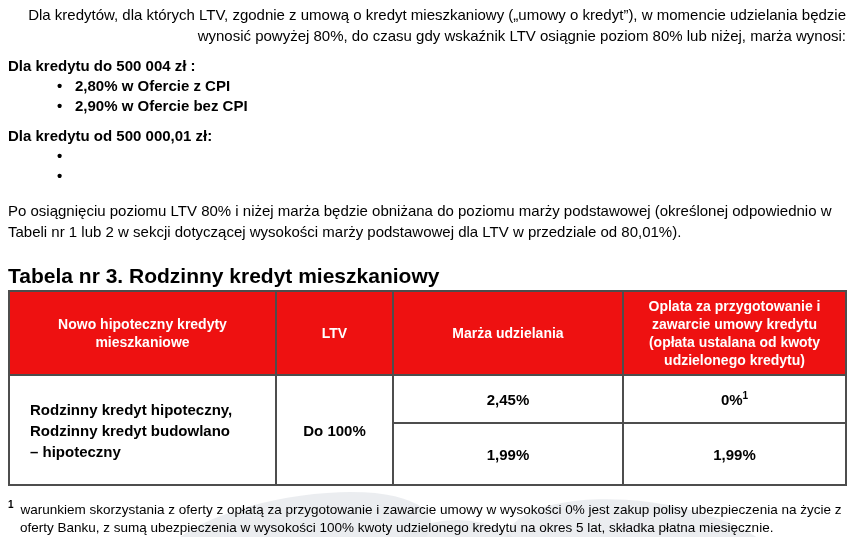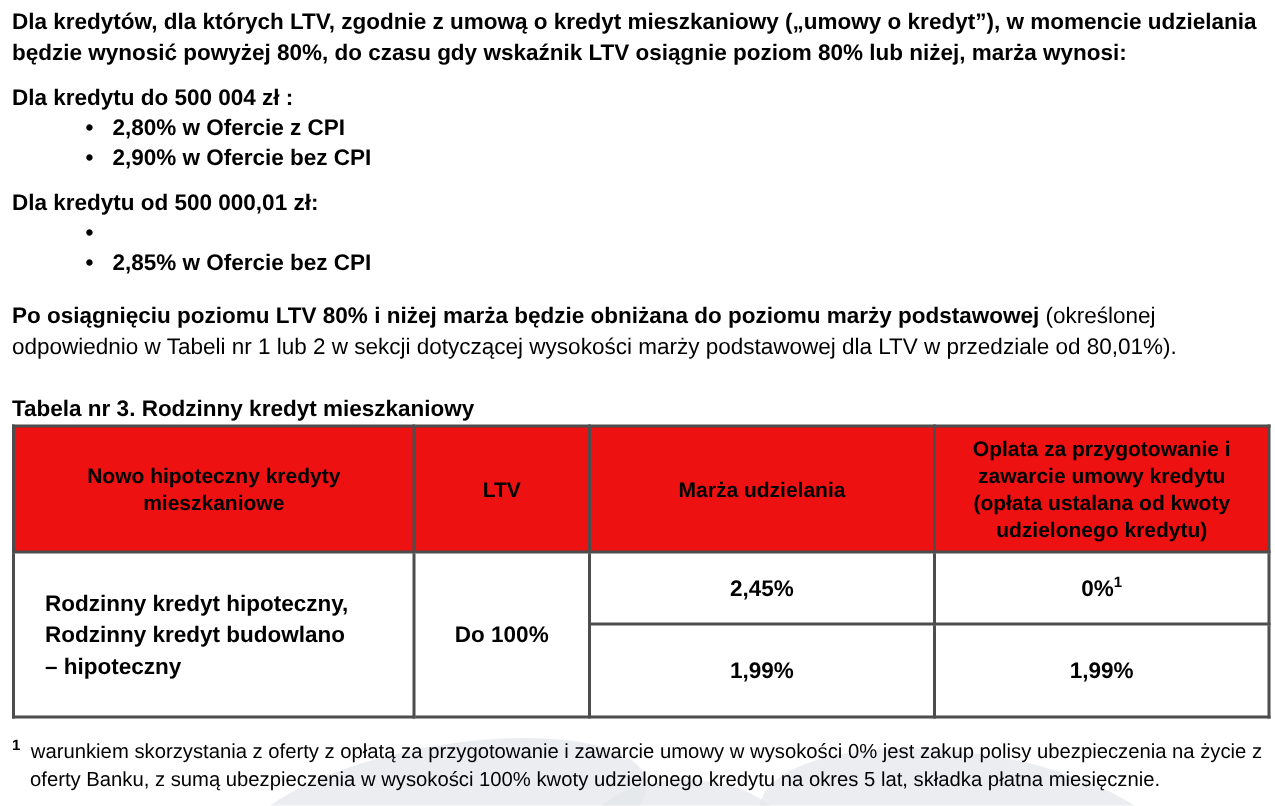--- a/index.html
+++ b/index.html
@@ -14,34 +14,34 @@
   
   .watermark { position: absolute; inset: 0; z-index: 0; }
   .wm { position: absolute; background: #e4e7eb; border-radius: 50%; opacity: 0.75; }
   .wm1 { left: 158px; top: 497px; width: 275px; height: 95px; transform: rotate(-10deg); }
   .wm2 { left: 505px; top: 502px; width: 280px; height: 110px; transform: rotate(8deg); }
   .wm3 { left: 392px; top: 520px; width: 130px; height: 70px; }
 
   .content { position: relative; z-index: 1; padding: 4px 5px 0 8px; }
 
   .para { font-size: 15px; line-height: 21px; margin: 0; width: 838px; }
-  .bold { font-weight: bold; }
+  .bold { font-weight: normal; text-align: right; }
 
   .sec-heading { font-size: 15px; font-weight: bold; margin: 11px 0 2px 0; }
   .bullet-row { display: flex; padding-left: 49px; font-size: 15px; font-weight: bold; line-height: 20px; }
   .bullet { width: 18px; flex: 0 0 18px; }
 
   .note { margin-top: 14px; }
 
-  .table-title { font-size: 15px; font-weight: bold; margin: 22px 0 2px 0; }
+  .table-title { font-size: 21px; font-weight: bold; margin: 22px 0 2px 0; }
 
   table.rates-table { border-collapse: collapse; table-layout: fixed; width: 837px; }
   .rates-table th, .rates-table td { border: 2px solid #4d4d4d; }
   .rates-table th {
-    background: #ee1111; color: #000000;
+    background: #ee1111; color: #ffffff;
     font-weight: bold; font-size: 14px; line-height: 18px;
     text-align: center; vertical-align: middle; padding: 0 6px;
   }
   .rates-table thead tr { height: 84px; }
   .th-col1 { padding: 0 28px !important; }
   .th-col4 { padding: 0 8px !important; }
   .rates-table td {
     font-weight: bold; font-size: 15px; text-align: center;
     vertical-align: middle; background: #ffffff;
   }
@@ -83,21 +83,20 @@
       </div>
     </div>
 
     <div class="section">
       <p class="sec-heading">Dla kredytu od 500 000,01 zł:</p>
       <div class="bullet-row">
         <span class="bullet">•</span>
       </div>
       <div class="bullet-row">
         <span class="bullet">•</span>
-        <span class="bullet-text">2,85% w Ofercie bez CPI</span>
       </div>
     </div>
 
     <p class="para note">
       <span class="bold">Po osiągnięciu poziomu LTV 80% i niżej marża będzie obniżana do poziomu marży podstawowej</span><span> (określonej odpowiednio w Tabeli nr 1 lub 2 w sekcji dotyczącej wysokości marży podstawowej dla LTV w przedziale od 80,01%).</span>
     </p>
 
     <p class="table-title">Tabela nr 3. Rodzinny kredyt mieszkaniowy</p>
 
     <table class="rates-table">

